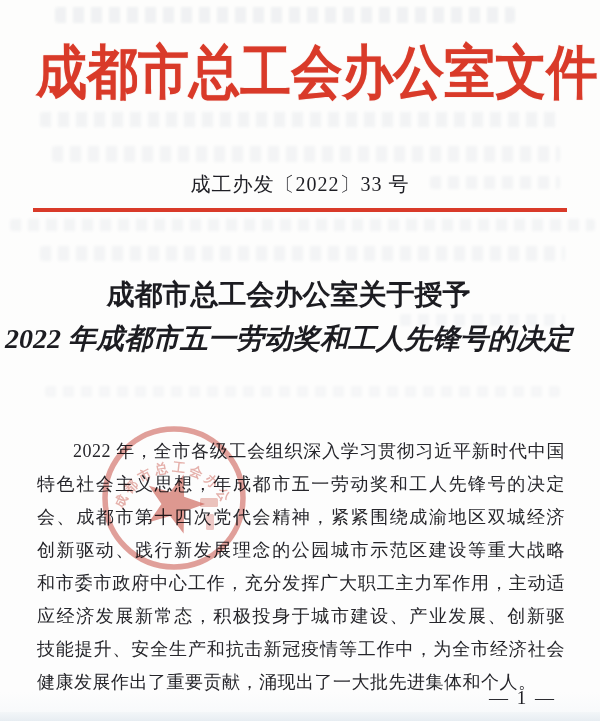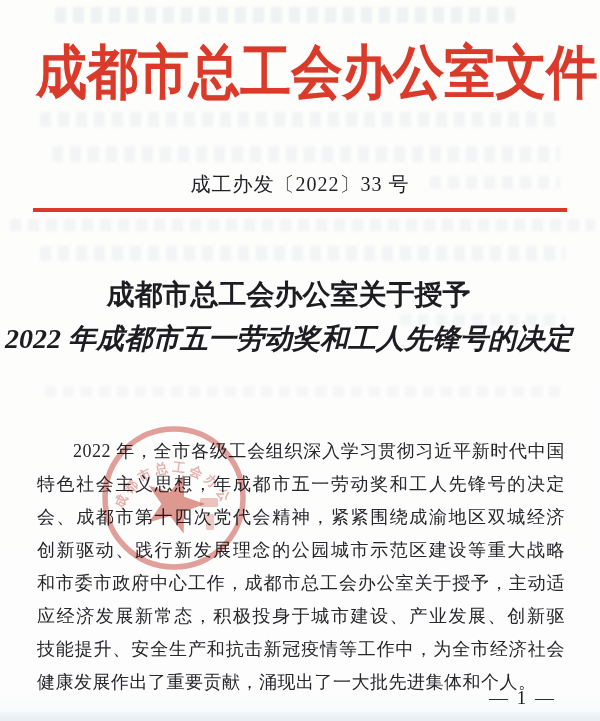--- a/index.html
+++ b/index.html
@@ -97,21 +97,21 @@
   <div class="red-line"></div>
 
   <div class="doc-title l1">成都市总工会办公室关于授予</div>
   <div class="doc-title l2">2022 年成都市五一劳动奖和工人先锋号的决定</div>
 
   <div class="body-block">
     <div class="body-line first">2022 年，全市各级工会组织深入学习贯彻习近平新时代中国</div>
     <div class="body-line">特色社会主义思想，年成都市五一劳动奖和工人先锋号的决定</div>
     <div class="body-line">会、成都市第十四次党代会精神，紧紧围绕成渝地区双城经济圈、</div>
     <div class="body-line">创新驱动、践行新发展理念的公园城市示范区建设等重大战略</div>
-    <div class="body-line">和市委市政府中心工作，成都市总工会办公室关于授予，主动适</div>
+    <div class="body-line">和市委市政府中心工作，充分发挥广大职工主力军作用，主动适</div>
     <div class="body-line">应经济发展新常态，积极投身于城市建设、产业发展、创新驱动、</div>
     <div class="body-line">技能提升、安全生产和抗击新冠疫情等工作中，为全市经济社会</div>
     <div class="body-line last">健康发展作出了重要贡献，涌现出了一大批先进集体和个人。</div>
   </div>
 
   <svg class="seal" viewBox="0 0 172 172" xmlns="http://www.w3.org/2000/svg">
     <defs>
       <filter id="rough">
           <feGaussianBlur stdDeviation="0.5"></feGaussianBlur>
         </filter>

